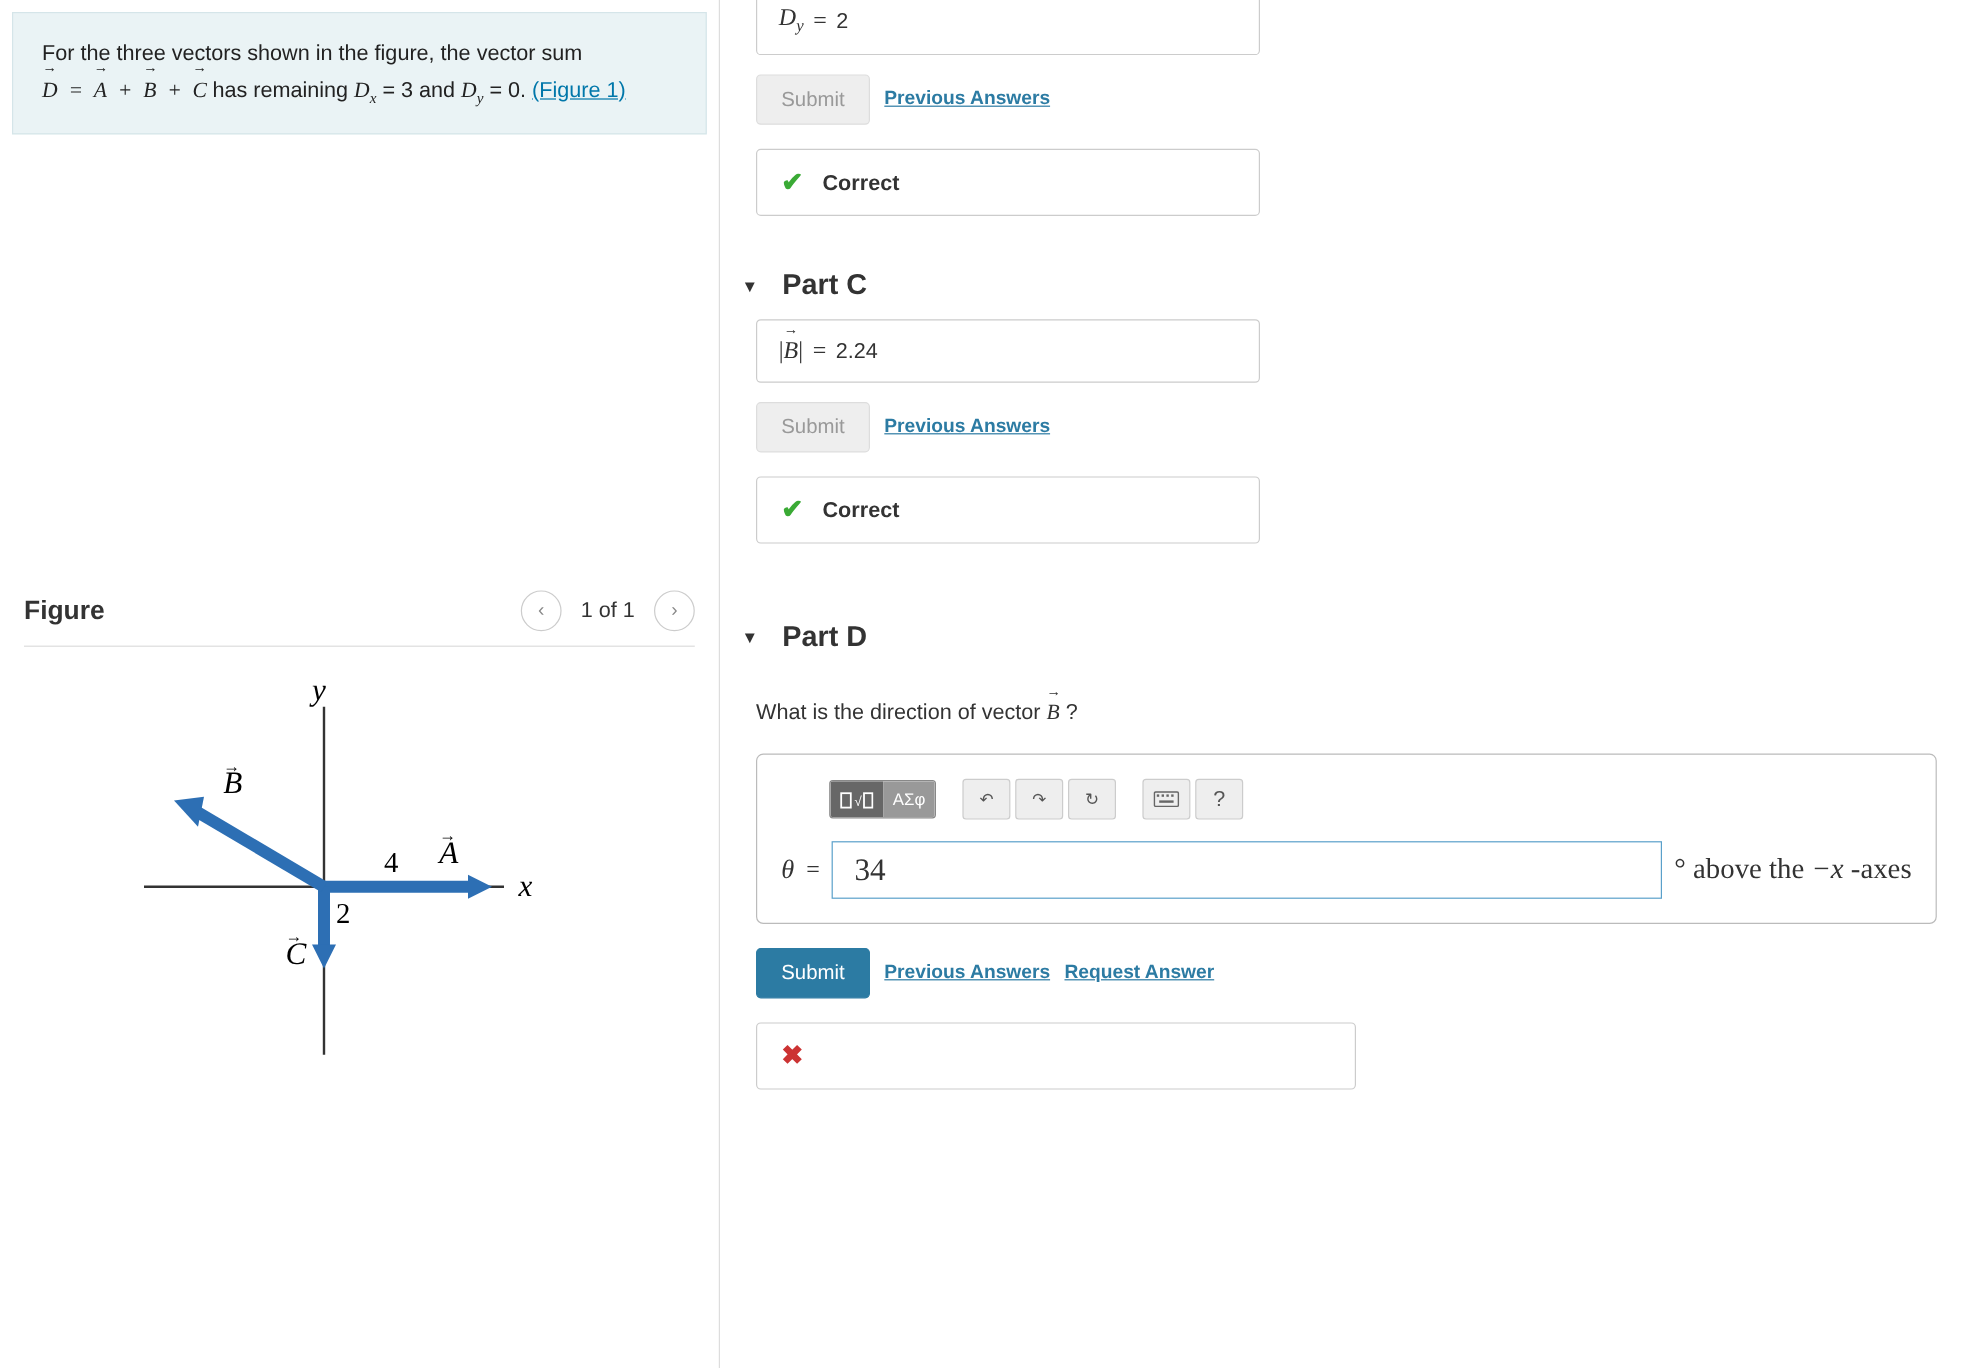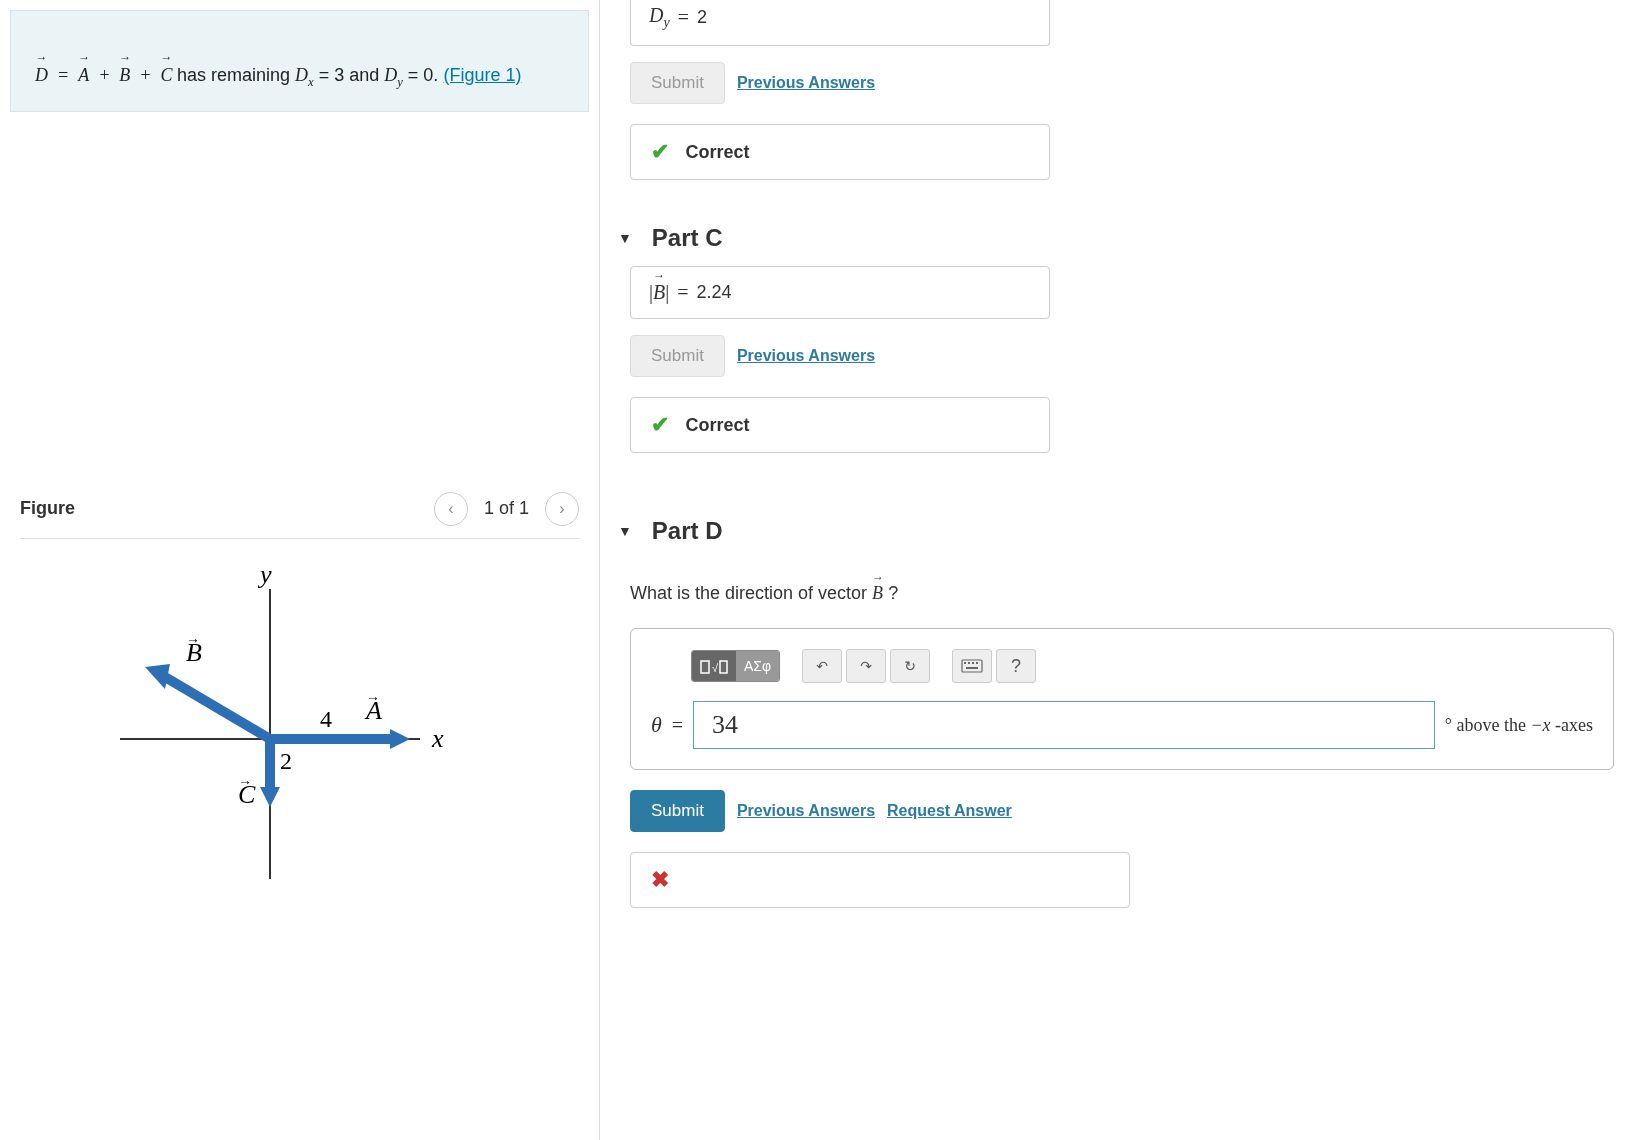--- a/index.html
+++ b/index.html
@@ -50,21 +50,21 @@
   .sub { font-size: 0.7em; vertical-align: sub; font-style: italic; }
 
   .figure-section { padding: 20px; margin-top: 360px; }
   .figure-header {
     display: flex;
     align-items: center;
     justify-content: space-between;
     border-bottom: 1px solid #ddd;
     padding-bottom: 12px;
   }
-  .figure-title { font-size: 18px; font-weight: bold; }
+  .figure-title { font-size: 22px; font-weight: bold; }
   .figure-nav { display: flex; align-items: center; gap: 16px; }
   .nav-btn {
     width: 34px; height: 34px;
     border: 1px solid #ccc;
     border-radius: 50%;
     background: #fff;
     display: flex;
     align-items: center;
     justify-content: center;
     color: #888;
@@ -157,31 +157,31 @@
   .tb-btn.active-dark { background: #676767; color: #fff; }
   .editor-row { display: flex; align-items: center; gap: 10px; }
   .editor-field {
     flex: 1;
     border: 1px solid #5aa0ca;
     padding: 8px 18px;
     font-size: 26px;
     font-family: 'Times New Roman', serif;
     background: #fff;
   }
-  .unit-suffix { font-size: 18px; font-family: 'Times New Roman', serif; }
+  .unit-suffix { font-size: 24px; font-family: 'Times New Roman', serif; }
   .top-clip { margin-top: -10px; }
 </style>
 </head>
 <body>
 
 <div class="container">
 
   <div class="left-col">
     <div class="problem-box">
-      <br>
+      <span>For the three vectors shown in the figure, the vector sum</span><br>
       <span class="math">
         <span class="vec-arrow">D</span>
         &nbsp;=&nbsp;
         <span class="vec-arrow">A</span>
         &nbsp;<span>+</span>&nbsp;
         <span class="vec-arrow">B</span>
         &nbsp;<span>+</span>&nbsp;
         <span class="vec-arrow">C</span>
       </span>
       <span> has remaining </span>

